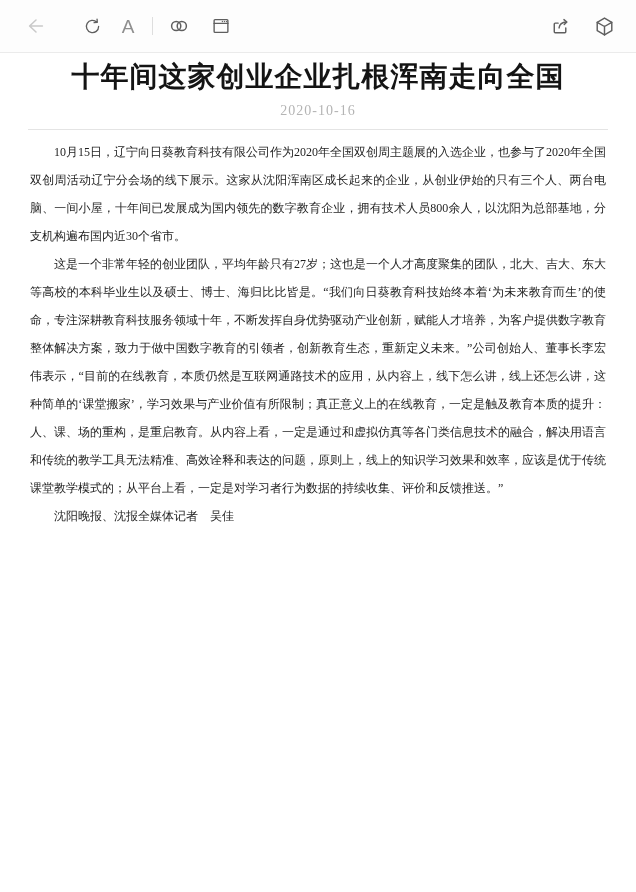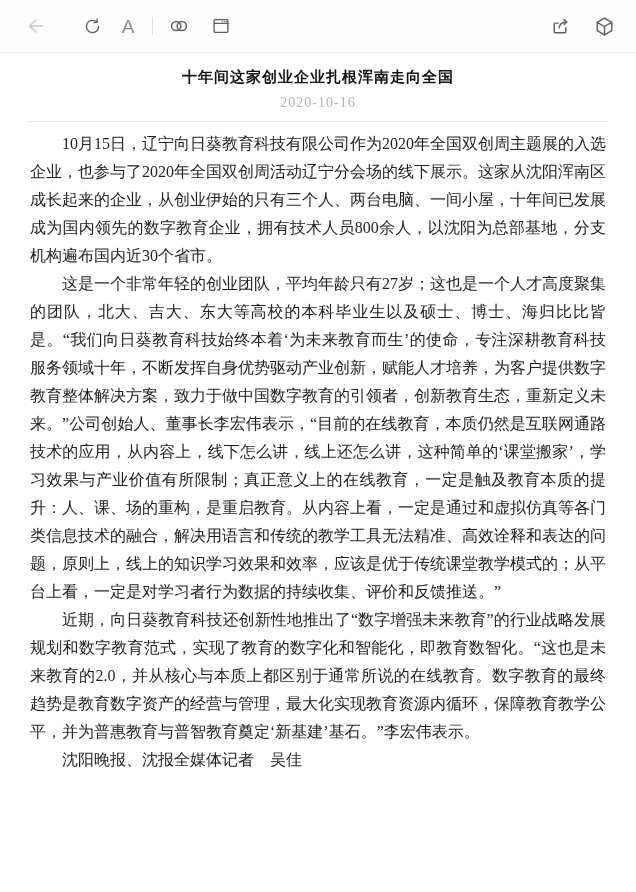--- a/index.html
+++ b/index.html
@@ -23,29 +23,29 @@
   .font-a { font-family:"Liberation Sans","DejaVu Sans",sans-serif; font-size:19px; color:#8e8e8e; line-height:1; }
   .tb-divider { width:1px; height:18px; background:#dedede; margin:0 14px 0 12px; }
   .m-back { margin-right:32px; }
   .m-refresh { margin-right:12px; }
   .m-link { margin-right:18px; }
   .tb-spacer { flex:1; }
   .tb-right { display:flex; align-items:center; gap:20px; }
   
   .article-header { text-align:center; padding-top:9px; }
   .article-title {
-    font-size:15px; font-weight:bold; color:#141414; letter-spacing:1px; line-height:30px; margin:0;
+    font-size:28px; font-weight:bold; color:#141414; letter-spacing:1px; line-height:30px; margin:0;
   }
   .article-date {
-    font-size:14px; color:#b4b4b4; margin-top:3px; letter-spacing:1px;
+    font-size:14px; color:#b4b4b4; margin-top:11px; letter-spacing:1px;
   }
   .header-divider { height:1px; background:#e4e4e4; margin:10px 28px 0 28px; }
   
   .article-body {
-    padding:8px 30px 0 30px; font-size:16px; line-height:28px;
+    padding:8px 30px 0 30px; font-size:12px; line-height:28px;
     color:#1e1e1e; text-align:justify;
   }
   .article-body p { margin:0; text-indent:2em; }
 </style>
 </head>
 <body>
 
 <div class="toolbar">
   <button class="tb-btn m-back">
     <span>
@@ -116,18 +116,17 @@
 <div class="article-header">
   <h1 class="article-title">十年间这家创业企业扎根浑南走向全国</h1>
   <div class="article-date">2020-10-16</div>
 </div>
 
 <div class="header-divider"></div>
 
 <div class="article-body">
 <p>10月15日，辽宁向日葵教育科技有限公司作为2020年全国双创周主题展的入选企业，也参与了2020年全国双创周活动辽宁分会场的线下展示。这家从沈阳浑南区成长起来的企业，从创业伊始的只有三个人、两台电脑、一间小屋，十年间已发展成为国内领先的数字教育企业，拥有技术人员800余人，以沈阳为总部基地，分支机构遍布国内近30个省市。</p>
     <p>这是一个非常年轻的创业团队，平均年龄只有27岁；这也是一个人才高度聚集的团队，北大、吉大、东大等高校的本科毕业生以及硕士、博士、海归比比皆是。“我们向日葵教育科技始终本着‘为未来教育而生’的使命，专注深耕教育科技服务领域十年，不断发挥自身优势驱动产业创新，赋能人才培养，为客户提供数字教育整体解决方案，致力于做中国数字教育的引领者，创新教育生态，重新定义未来。”公司创始人、董事长李宏伟表示，“目前的在线教育，本质仍然是互联网通路技术的应用，从内容上，线下怎么讲，线上还怎么讲，这种简单的‘课堂搬家’，学习效果与产业价值有所限制；真正意义上的在线教育，一定是触及教育本质的提升：人、课、场的重构，是重启教育。从内容上看，一定是通过和虚拟仿真等各门类信息技术的融合，解决用语言和传统的教学工具无法精准、高效诠释和表达的问题，原则上，线上的知识学习效果和效率，应该是优于传统课堂教学模式的；从平台上看，一定是对学习者行为数据的持续收集、评价和反馈推送。”</p>
-    <p>近期，向日葵教育科技还创新性地推出了“数字增强未来教育”的行业战略发展规划和数字教育范式，实现了教育的数字化和智能化，即教育数智化。“这也是未来教育的2.0，并从核心与本质上都区别于通常所说的在线教育。数字教育的最终趋势是教育数字资产的经营与管理，最大化实现教育资源内循环，保障教育教学公平，并为普惠教育与普智教育奠定‘新基建’基石。”李宏伟表示。</p>
   </div>
 
 <div class="article-body" style="padding-top:0;">
   <p>沈阳晚报、沈报全媒体记者　吴佳</p>
 </div>
 
 </body></html>

